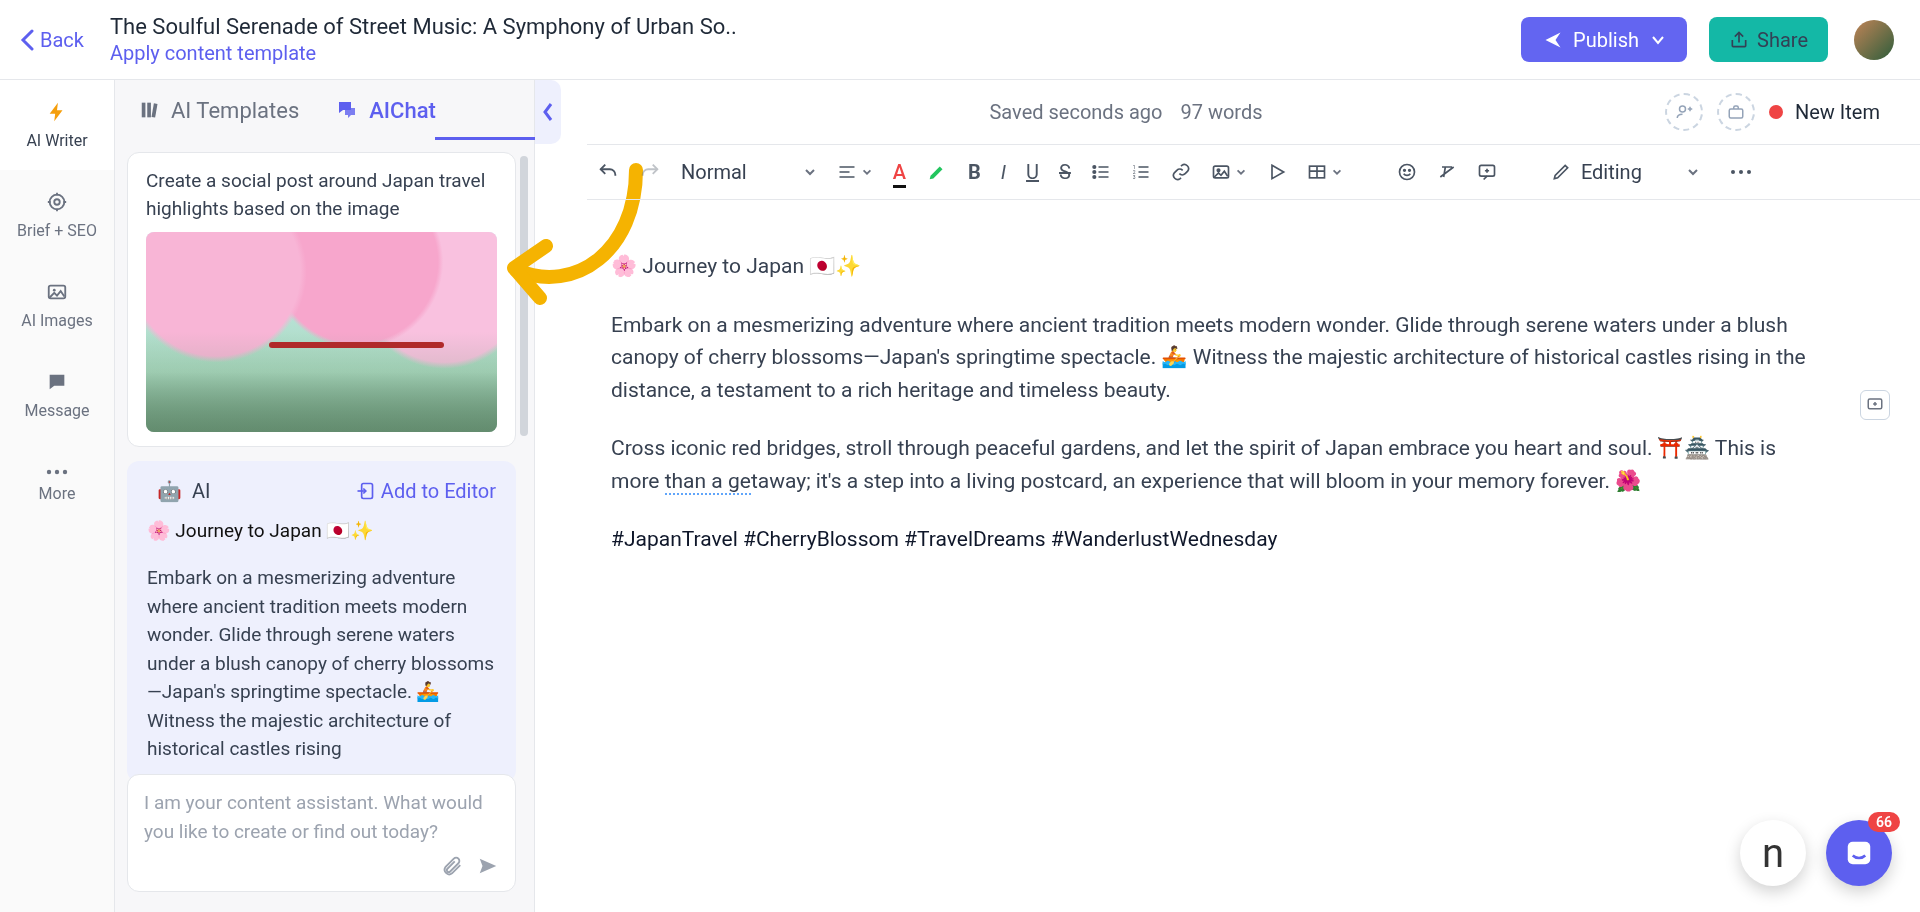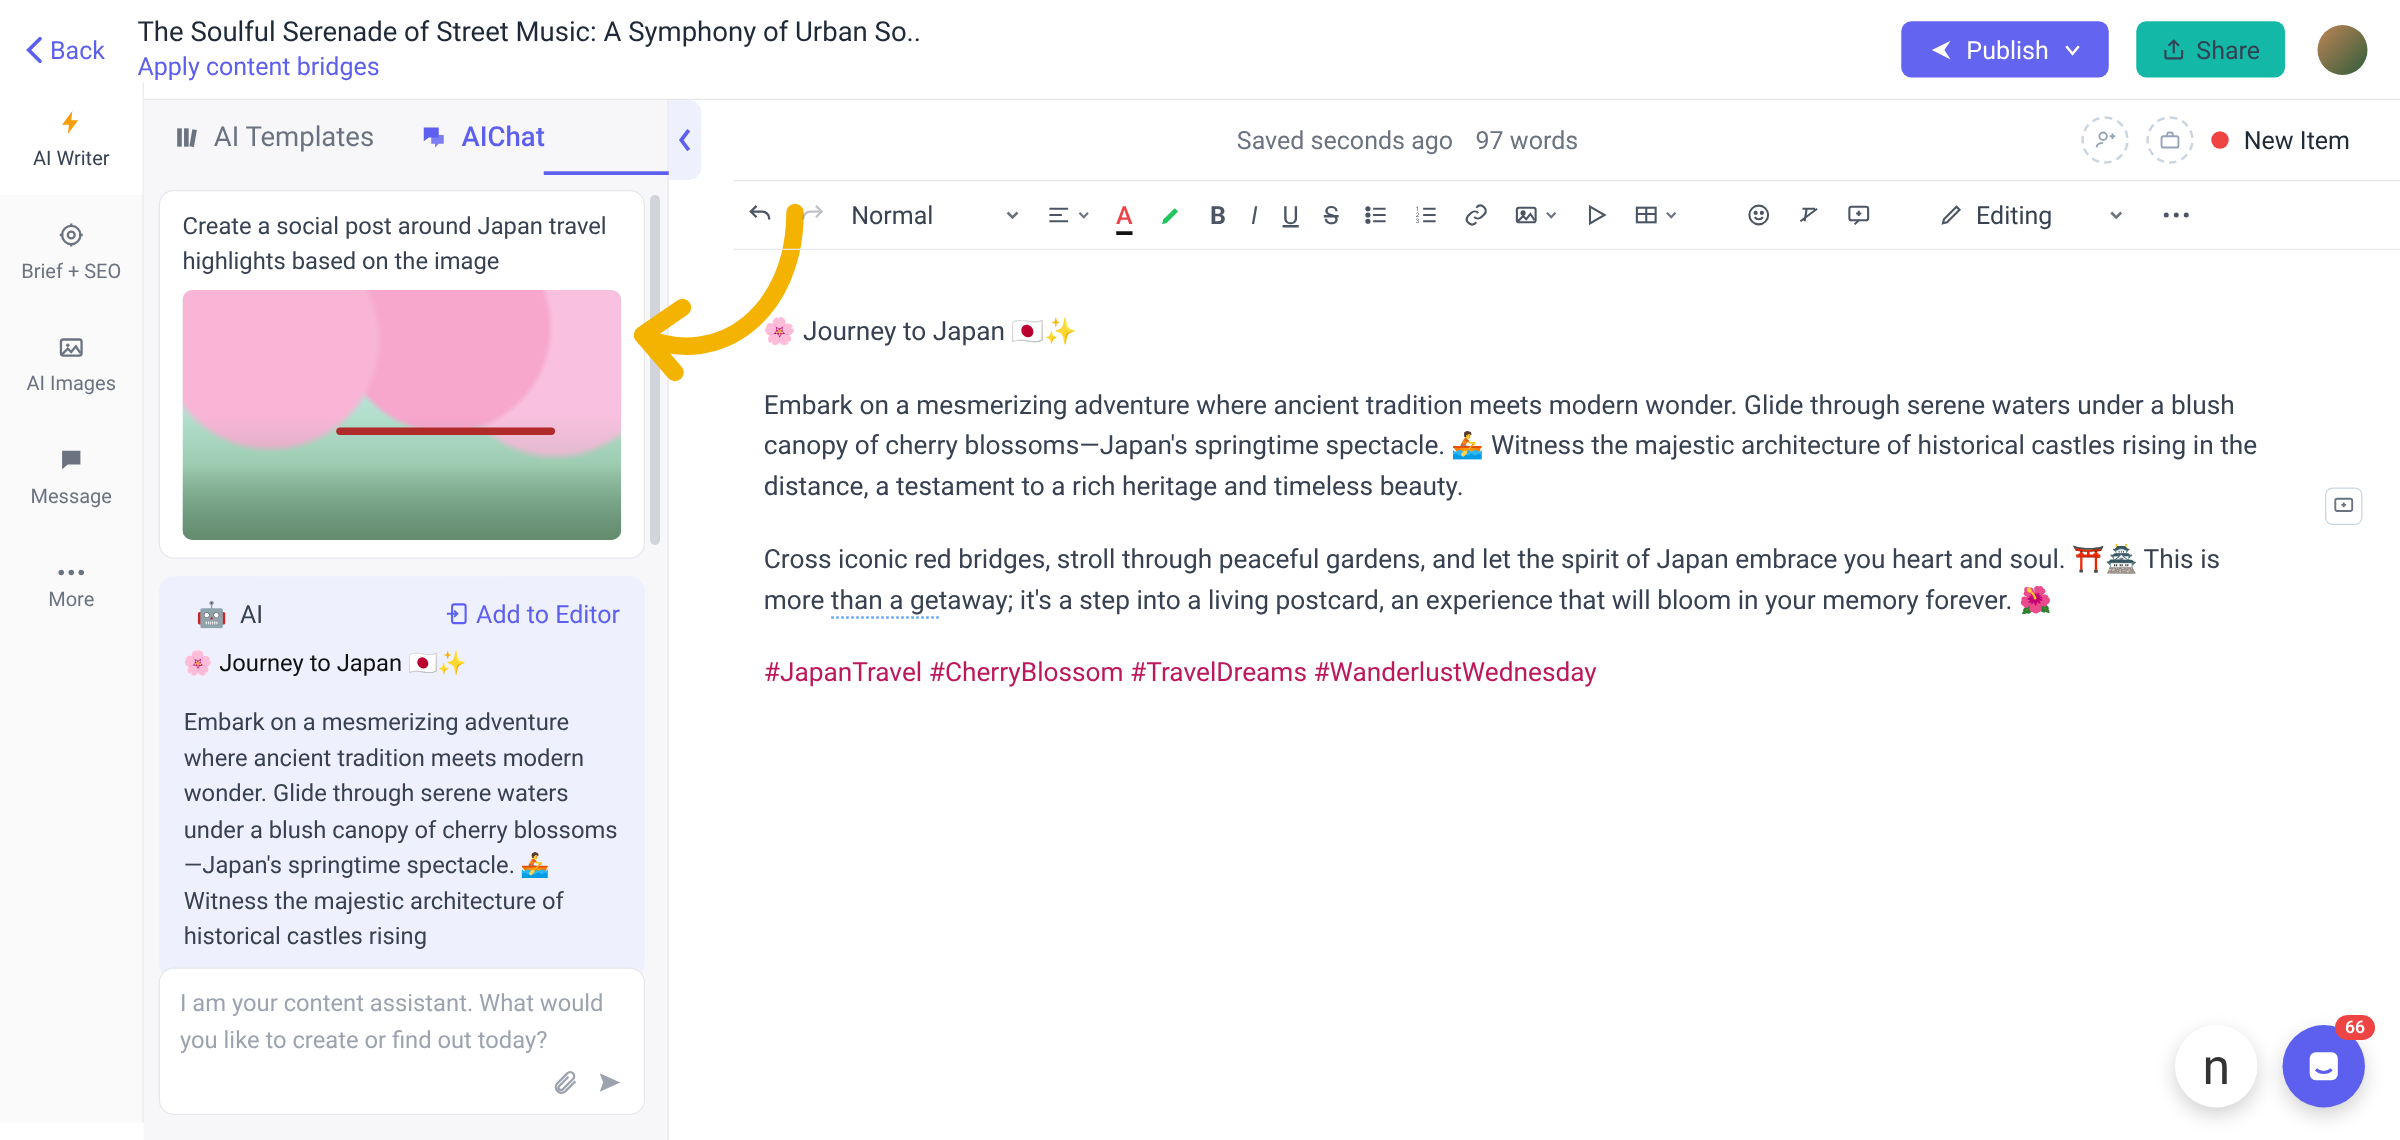--- a/index.html
+++ b/index.html
@@ -23,21 +23,21 @@
   .doc-title{font-size:22px;color:#1f2937;}
   .apply-link{font-size:20px;color:var(--blue-link);cursor:pointer;margin-top:2px;}
   .hdr-right{display:flex;align-items:center;}
   .pub-btn{background:var(--purple);color:#fff;border:none;border-radius:8px;height:45px;padding:0 22px;font-size:20px;display:flex;align-items:center;cursor:pointer;}
   .pub-btn svg{fill:#fff;}
   .share-btn{margin-left:22px;background:#14b8a6;border:none;border-radius:8px;height:45px;padding:0 20px;font-size:20px;color:#334155;display:flex;align-items:center;cursor:pointer;}
   .share-btn svg{margin-right:8px;}
   .avatar{margin-left:26px;width:40px;height:40px;border-radius:50%;background:linear-gradient(135deg,#c08457,#2e5d3b);}
 
   
-  .rail{position:absolute;left:0;top:66px;width:115px;height:calc(100% - 80px);background:#fafafa;border-right:1px solid var(--border);}
+  .rail{position:absolute;left:0;top:80px;width:115px;height:calc(100% - 80px);background:#fafafa;border-right:1px solid var(--border);}
   .rail-item{display:flex;flex-direction:column;align-items:center;justify-content:center;height:90px;color:var(--gray-text);font-size:16px;cursor:pointer;}
   .rail-item.active{background:#fff;color:#374151;}
   .rail-item .ri-label{margin-top:8px;}
 
   
   .panel{position:absolute;left:115px;top:80px;width:420px;height:calc(100% - 80px);background:var(--panel);display:flex;flex-direction:column;border-right:1px solid var(--border);}
   .p-tabs{display:flex;align-items:center;height:60px;padding:0 24px;position:relative;}
   .p-tab{display:flex;align-items:center;font-size:22px;color:var(--gray-text);cursor:pointer;margin-right:36px;}
   .p-tab.active{color:var(--blue-link);font-weight:500;}
   .p-tab svg{margin-right:10px;}
@@ -94,21 +94,21 @@
   .para-sel .chev{margin-left:56px;}
   .font-color{position:relative;}
   .font-color .bar{position:absolute;bottom:-4px;left:0;right:0;height:3px;background:#111;}
   .editing{display:flex;align-items:center;font-size:20px;color:#374151;}
   .editing svg{margin-right:10px;}
   .editing .chev{margin-left:44px;}
 
   .doc{padding:50px 110px 0 24px;font-size:21px;line-height:1.55;color:#374151;max-width:1330px;}
   .doc p{margin:0 0 26px 0;}
   .doc .hl{font-size:21px;}
-  .hash{color:#be185d;}
+  .hash{color:#0f172a;}
   .underline-dotted{border-bottom:2px dotted #60a5fa;}
 
   .add-comment{position:absolute;right:30px;top:310px;width:30px;height:30px;border:1px solid #cbd5e1;border-radius:6px;display:flex;align-items:center;justify-content:center;cursor:pointer;color:#6b7280;}
 
   
   .floater{position:absolute;width:66px;height:66px;border-radius:50%;display:flex;align-items:center;justify-content:center;box-shadow:0 6px 16px rgba(0,0,0,.18);}
   .f1{right:114px;bottom:26px;background:#fff;font-family:"Brush Script MT",cursive;font-size:40px;color:#333;}
   .f2{right:28px;bottom:26px;background:#5d5fef;}
   .badge{position:absolute;right:20px;bottom:80px;background:#ef4444;color:#fff;font-size:14px;font-weight:600;border-radius:12px;padding:2px 8px;}
 
@@ -119,21 +119,21 @@
 
 <div class="hdr">
   <div class="back">
     <svg width="14" height="22" viewBox="0 0 14 22">
         <path d="M12 2 L3 11 L12 20" stroke="#5d5fef" stroke-width="3" fill="none" stroke-linecap="round"></path>
       </svg>
     <span>Back</span>
   </div>
   <div class="title-wrap">
     <div class="doc-title">The Soulful Serenade of Street Music: A Symphony of Urban So..</div>
-    <div class="apply-link">Apply content bridges</div>
+    <div class="apply-link">Apply content template</div>
   </div>
   <div class="hdr-right">
     <button class="pub-btn">
       <svg width="20" height="20" viewBox="0 0 24 24">
           <path d="M3 12l18-9-6 9 6 9z"></path>
         </svg>
       <span style="margin:0 12px 0 10px">Publish</span>
       <svg width="14" height="14" viewBox="0 0 14 14">
           <path d="M2 4l5 6 5-6" stroke="#fff" stroke-width="2" fill="none"></path>
         </svg>

